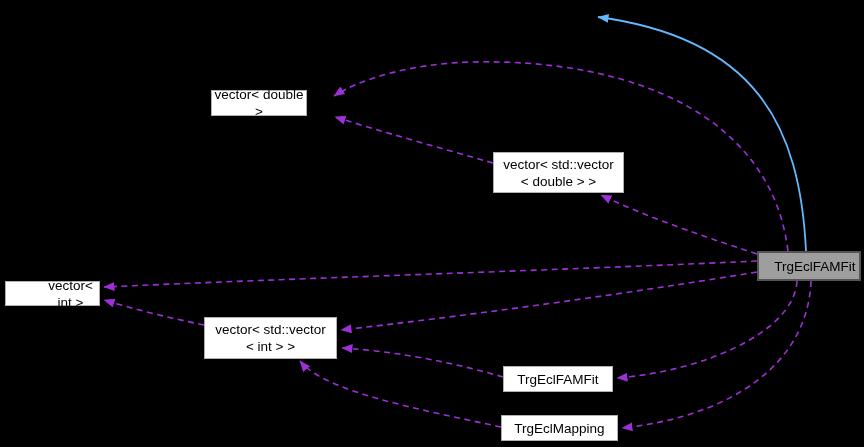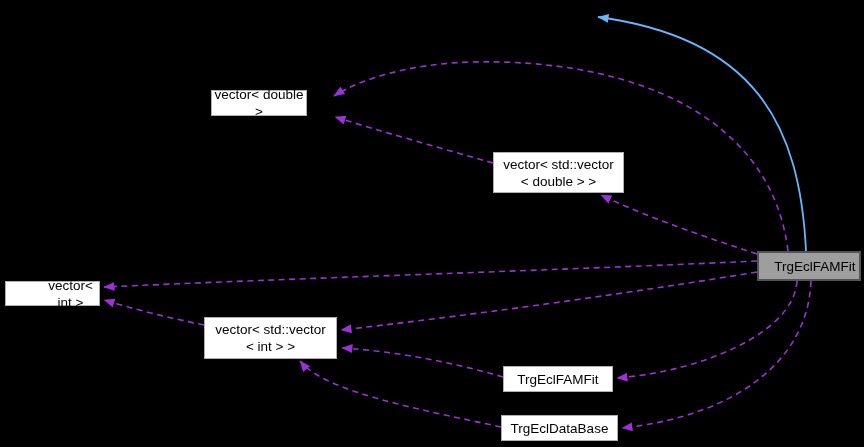--- a/index.html
+++ b/index.html
@@ -84,21 +84,21 @@
   <div class="node" style="left:204px;top:317px;width:133px;height:42px;">
     <span>vector&lt; std::vector
 &lt; int &gt; &gt;</span>
   </div>
 
   <div class="node" style="left:503px;top:366px;width:110px;height:26px;">
     <span>TrgEclFAMFit</span>
   </div>
 
   <div class="node" style="left:501px;top:415px;width:117px;height:26px;">
-    <span>TrgEclDataBase</span>
+    <span>TrgEclMapping</span>
   </div>
 
   <svg class="edges" width="864" height="447" viewBox="0 0 864 447">
     <defs>
       <marker id="m-usage" markerUnits="userSpaceOnUse" markerWidth="14" markerHeight="11" refX="10.5" refY="4.5" orient="auto">
         <polygon points="0,0 11,4.5 0,9" class="head-usage"></polygon>
       </marker>
       <marker id="m-inh" markerUnits="userSpaceOnUse" markerWidth="14" markerHeight="11" refX="10.5" refY="4.5" orient="auto">
         <polygon points="0,0 11,4.5 0,9" class="head-inh"></polygon>
       </marker>

